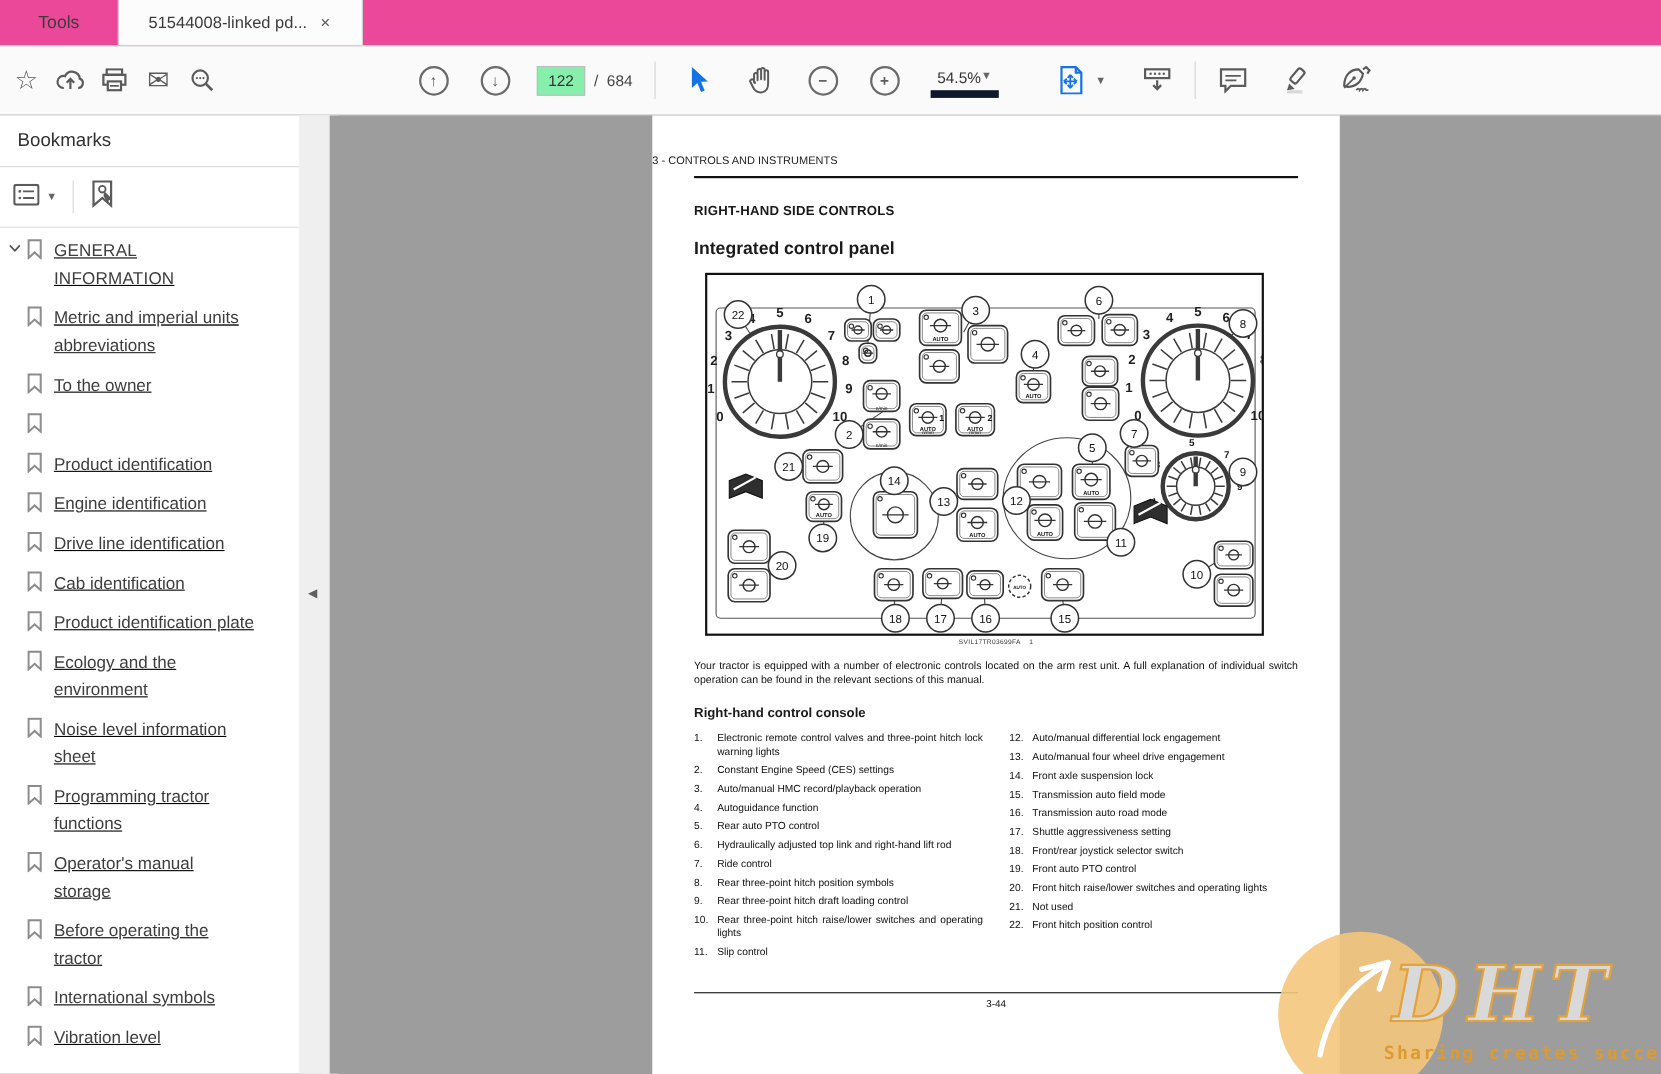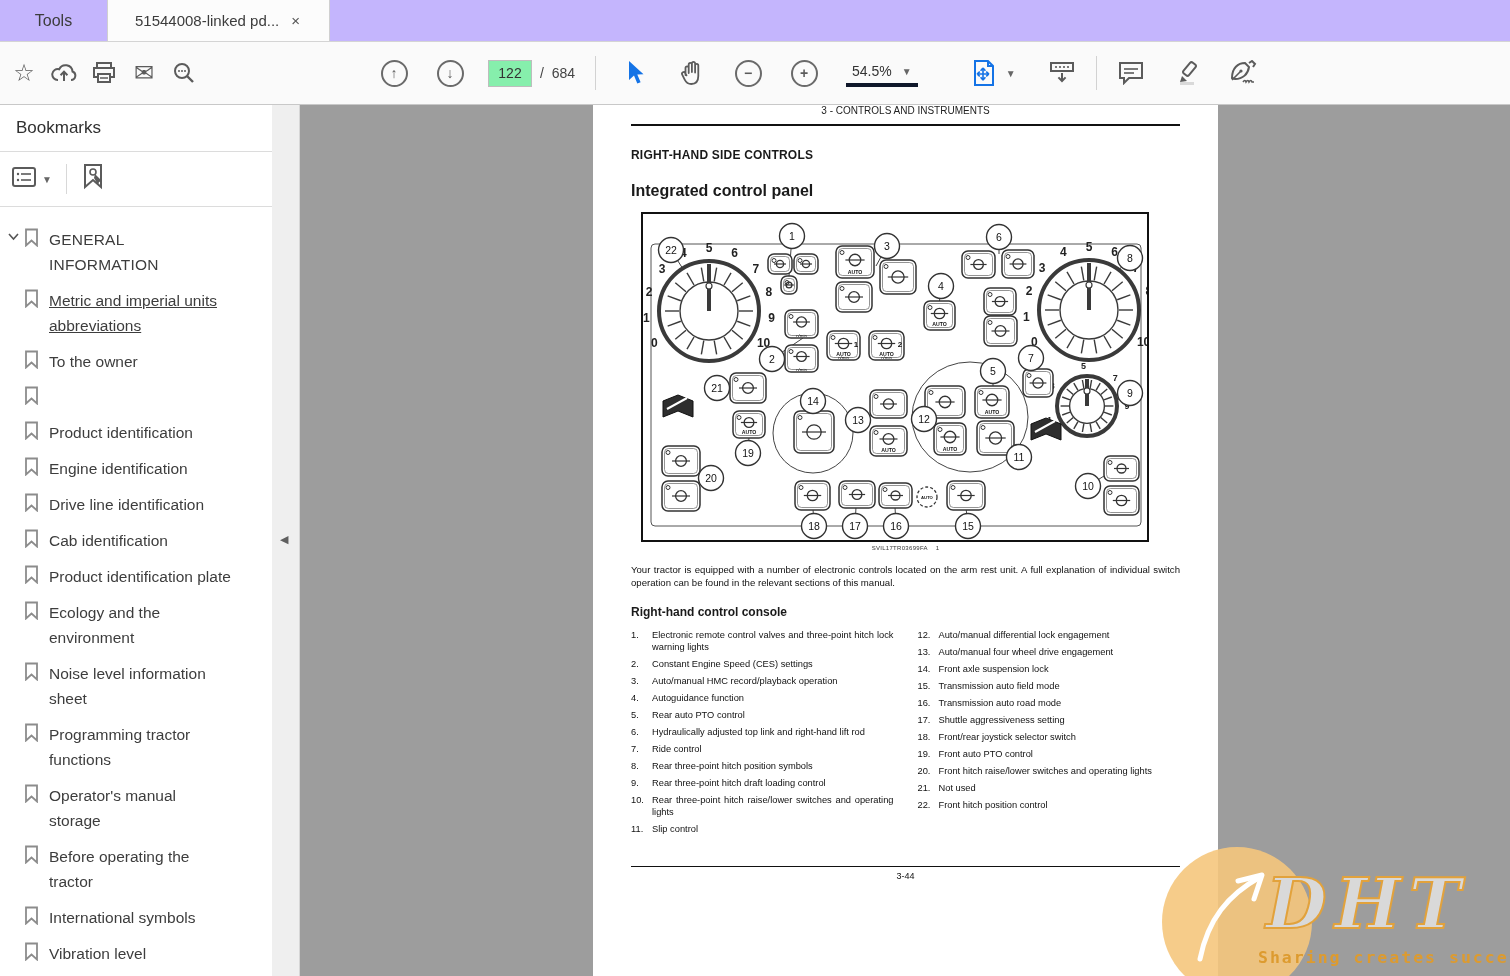--- a/index.html
+++ b/index.html
@@ -1,21 +1,21 @@
 <!DOCTYPE html>
 <html><head>
 <meta charset="utf-8">
 <style>
   * { margin:0; padding:0; box-sizing:border-box; }
   html,body { width:1510px; height:976px; overflow:hidden;
     font-family:"Liberation Sans", sans-serif; background:#9d9d9d; }
 
   
   .tabbar { position:absolute; left:0; top:0; width:1510px; height:42px;
-    background:#c4b5fd; border-bottom:1px solid #d4d4d4; display:flex; }
+    background:#ec4899; border-bottom:1px solid #d4d4d4; display:flex; }
   .tab { display:flex; align-items:center; justify-content:center;
     font-size:16px; color:#3c3c3c; }
   .tab-tools { width:108px; border-right:1px solid #d0d0d0; }
   .tab-doc { width:222px; background:#fcfcfc; border-right:1px solid #d0d0d0;
     gap:10px; font-size:15px; }
   .tab-close { color:#555; font-size:15px; cursor:default; padding:0 2px; }
 
   
   .toolbar { position:absolute; left:0; top:42px; width:1510px; height:63px;
     background:#fafafa; border-bottom:1px solid #c8c8c8;
@@ -23,36 +23,36 @@
   .tbtn { display:flex; align-items:center; justify-content:center;
     width:40px; height:40px; }
   .tb-sep { width:1px; height:34px; background:#d2d2d2; margin:0 8px; }
   .glyph { font-size:21px; color:#5b5b5b; }
   .circle-btn { width:27px; height:27px; border:2px solid #6a6a6a; border-radius:50%;
     display:flex; align-items:center; justify-content:center; font-size:14px;
     color:#5b5b5b; font-weight:bold; }
   .pagebox { width:44px; height:27px; border:1px solid #bdbdbd; background:#86efac;
     text-align:center; font-size:14px; color:#333; line-height:25px; }
   .pagecount { font-size:14px; color:#444; margin-left:8px; white-space:nowrap; }
-  .zoomsel { display:flex; align-items:center; gap:10px; font-size:14px; color:#333;
-    border-bottom:4px solid #0f172a; padding:4px 6px; }
+  .zoomsel { display:flex; align-items:center; font-size:14px; color:#333;
+    border-bottom:7px solid #0f172a; padding:4px 6px; }
   .dd { font-size:10px; color:#666; }
 
   
   .sidebar { position:absolute; left:0; top:105px; width:308px; height:871px;
     background:#ffffff; border-right:1px solid #cfcfcf; }
   .sb-head { height:47px; display:flex; align-items:center; justify-content:space-between;
     padding:0 16px; border-bottom:1px solid #dcdcdc; }
   .sb-title { font-size:17px; color:#303030; }
   .sb-close { font-size:19px; color:#444; }
   .sb-tools { height:55px; display:flex; align-items:center; padding:0 12px; gap:6px;
     border-bottom:1px solid #dcdcdc; }
   .sb-sep { width:1px; height:30px; background:#d8d8d8; margin:0 8px; }
-  .tree { position:absolute; left:0; top:103px; width:258px; bottom:0;
-    overflow:hidden; padding-top:14px; }
+  .tree { position:absolute; left:0; top:92px; width:258px; bottom:0;
+    overflow:hidden; padding-top:14px;text-decoration:underline; }
   .trow { display:flex; align-items:flex-start; padding:5px 0 6px 0; }
   .trow .chev { width:22px; display:flex; justify-content:center; padding-top:6px; flex:none; }
   .trow.lvl0 { padding-left:2px; }
   .trow.lvl1 { padding-left:24px; }
   .ribbon { flex:none; margin-right:10px; padding-top:1px; }
   .tlabel { font-size:15.5px; line-height:25px; color:#3d3d3d; max-width:182px; }
   .trow.lvl0 .tlabel { letter-spacing:.2px; }
   .trow.sel .tlabel { text-decoration:underline; }
   .sb-scroll { position:absolute; right:0; top:103px; bottom:0; width:14px;
     background:#f2f2f2; }
@@ -64,21 +64,21 @@
   
   .collapse { position:absolute; left:272px; top:105px; width:28px; height:871px;
     background:#efefef; border-right:1px solid #d6d6d6; }
   .collapse .arrow { position:absolute; left:8px; top:428px; color:#5f5f5f; font-size:11px; }
 
   
   .docarea { position:absolute; left:300px; top:105px; width:1210px; height:871px;
     background:#9d9d9d; }
   .pdfpage { position:absolute; left:293px; top:0; width:625px; height:880px;
     background:#ffffff; color:#1a1a1a; }
-  .p-head { text-align:center; font-size:10px; color:#222; }
+  .p-head { font-size:10px; color:#222; margin-top:36px; }
   .p-rule { margin:8px 38px 0 38px; border-top:2px solid #111; }
   .p-sec { margin:22px 0 0 38px; font-size:12px; font-weight:bold; letter-spacing:.2px; }
   .p-h1 { margin:20px 0 0 38px; font-size:16px; font-weight:bold; }
   .figure { position:relative; margin:12px 0 0 48px; width:508px; height:330px;
     border:2px solid #111; background:#fff; }
   .figcap { text-align:center; font-size:6px; color:#333; margin-top:3px; letter-spacing:.3px; }
   .p-body { margin:12px 38px 0 38px; font-size:9.6px; line-height:13px; text-align:justify; color:#111; }
   .p-h2 { margin:16px 0 0 38px; font-size:12px; font-weight:bold; }
   .cols { display:flex; margin:10px 38px 0 38px; gap:24px; }
   .col { width:50%; }

